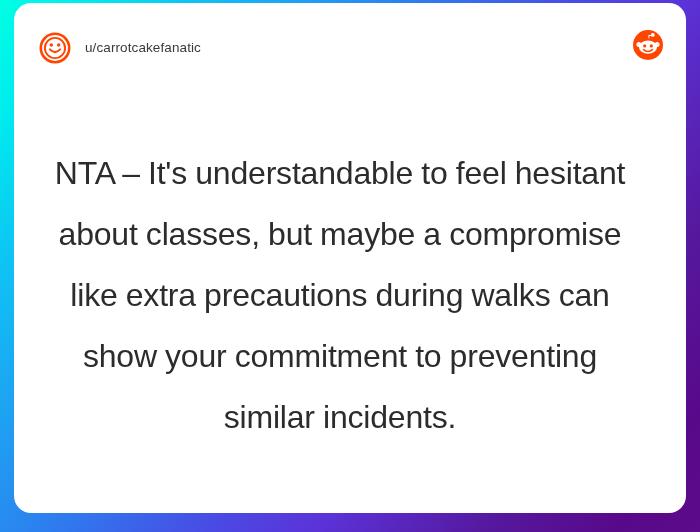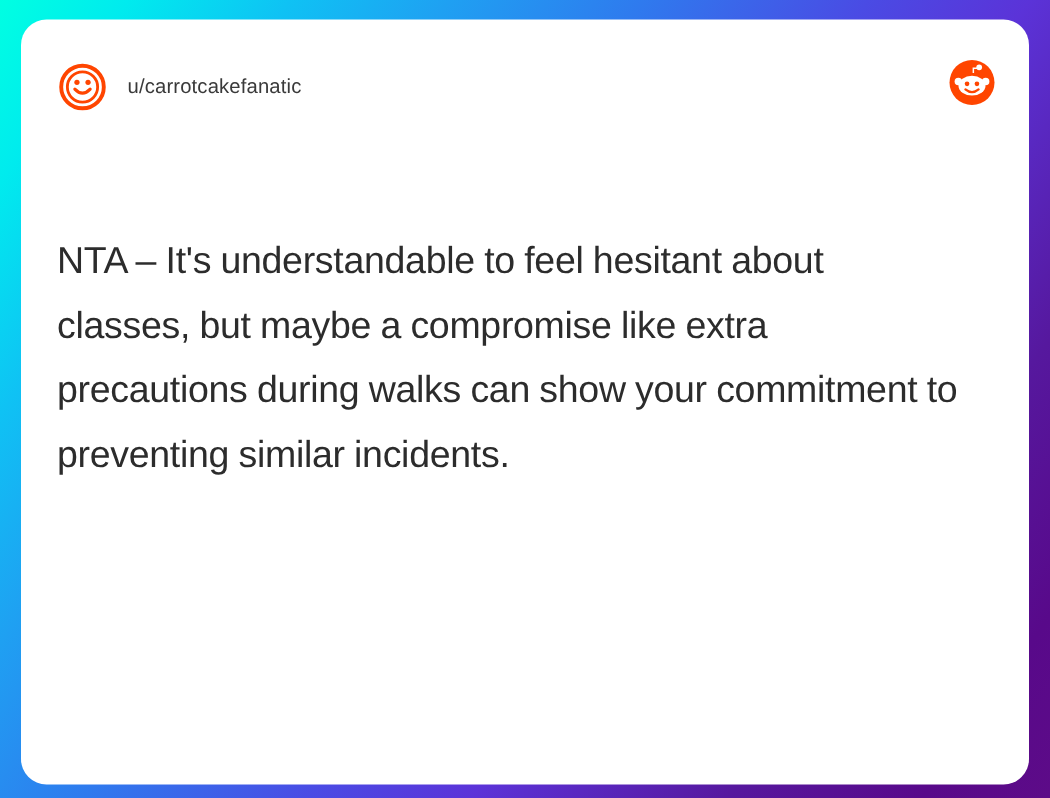--- a/index.html
+++ b/index.html
@@ -30,21 +30,21 @@
         #5B33D8 64%,
         #56189E 80%,
         #58098A 92%,
         #5D0B88 100%);
   }
 
   
   #card {
     position: absolute;
     left: 14px;
-    top: 13px;
+    top: 3px;
     width: 672px;
     height: 510px;
     background: #ffffff;
     border-radius: 17px;
     box-sizing: border-box;
     overflow: hidden;
   }
 
   
   .card-header {
@@ -82,26 +82,27 @@
     width: 32px;
     height: 32px;
   }
 
   
   .post-body {
     position: absolute;
     left: 24px;
     top: 140px;
     width: 604px;
-    font-size: 25px;
-    line-height: 43px;
+    font-size: 32px;
+    line-height: 61px;
     color: #2c2c2c;
     font-weight: 400;
     letter-spacing: -0.2px;
     word-spacing: -0.5px;
+    text-align: center;
   }
 </style>
 </head>
 <body>
 
 <div id="screen">
 
   <div id="card">
 
     <div class="card-header">

